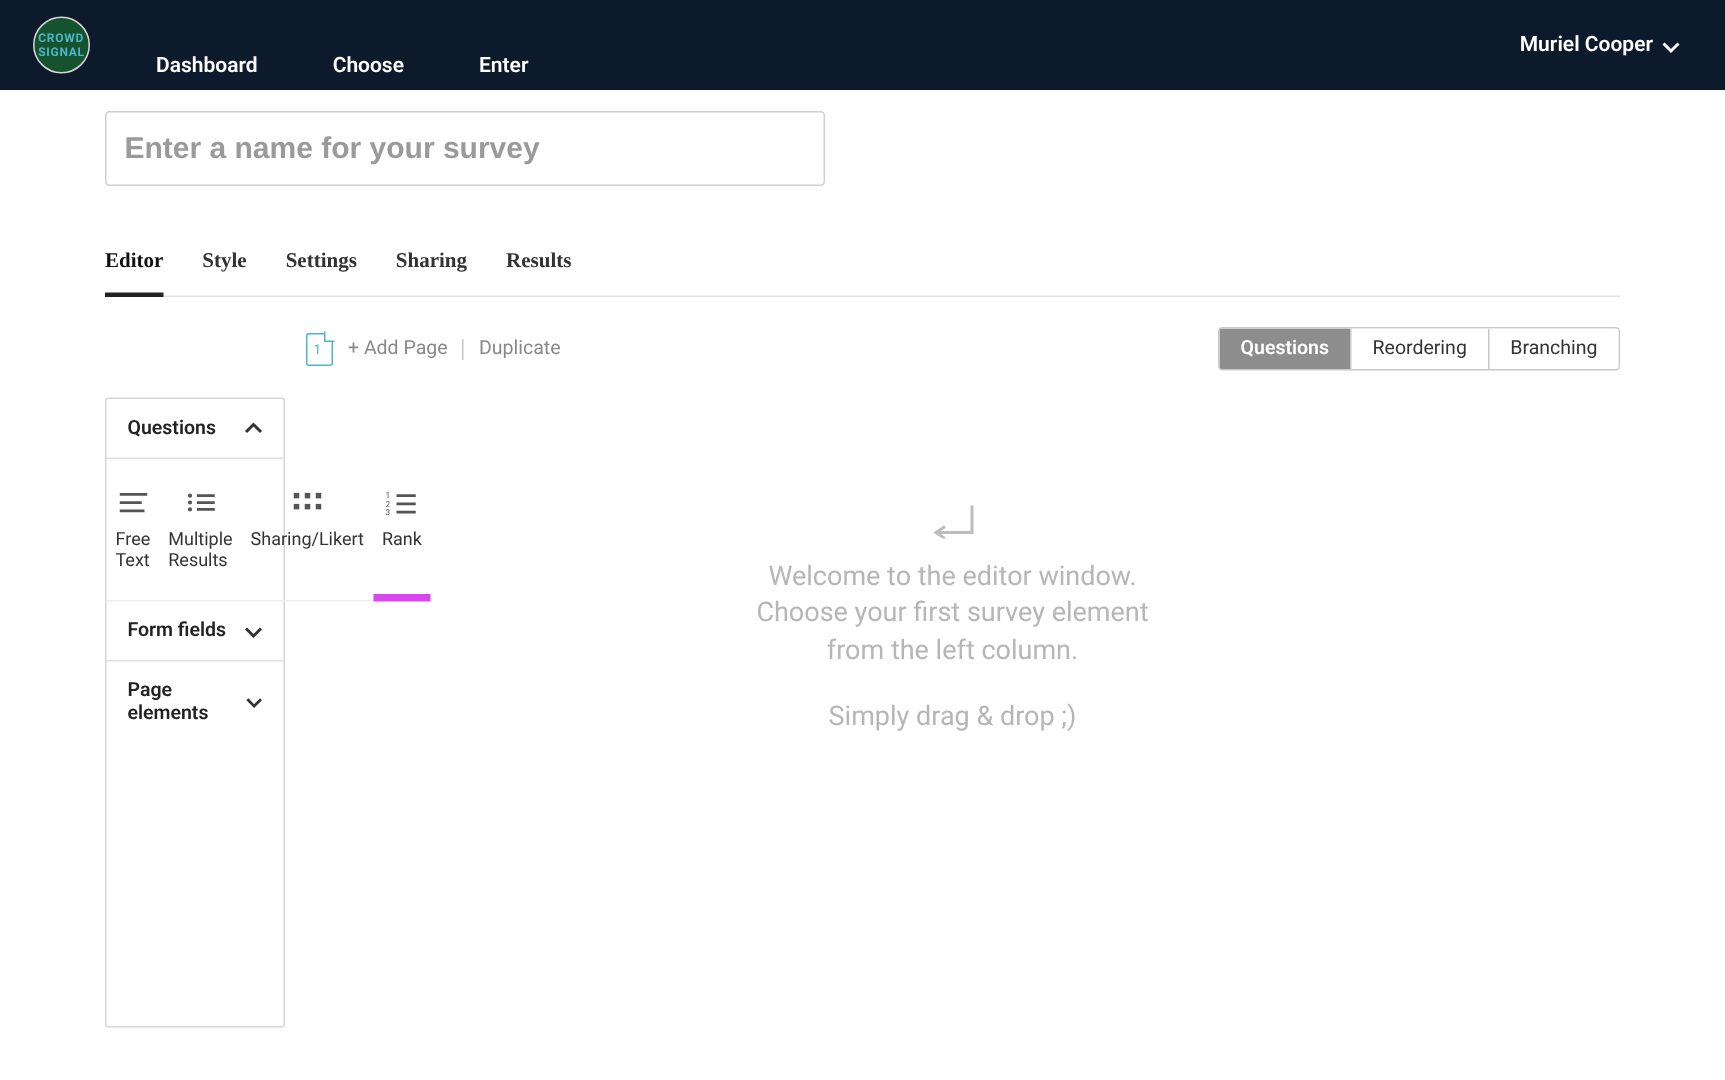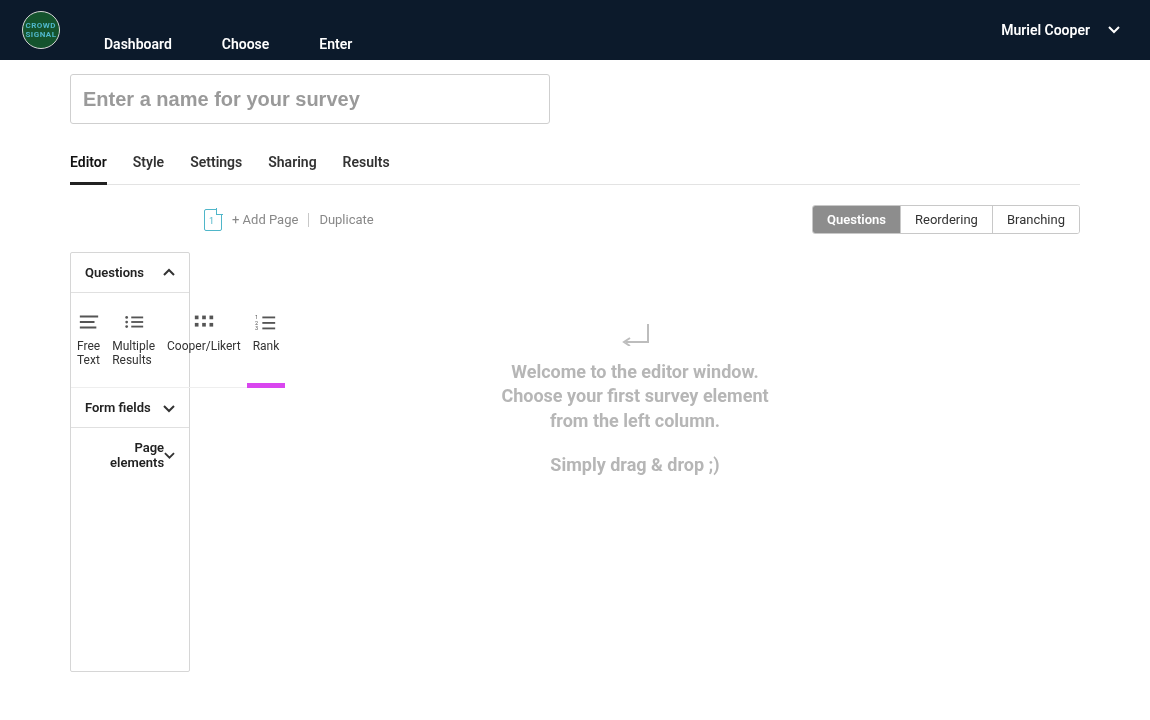--- a/index.html
+++ b/index.html
@@ -3,32 +3,32 @@
 <meta charset="utf-8">
 <style>
   * { box-sizing: border-box; margin: 0; padding: 0; }
   body { font-family: -apple-system, BlinkMacSystemFont, "Segoe UI", Roboto, Helvetica, Arial, sans-serif; background: #fff; color: #111; width: 1150px; height: 720px; overflow: hidden; }
 
   
   .topbar { background: #0c1a2b; color: #fff; display: flex; align-items: center; height: 60px; padding: 0 30px 0 22px; }
   .logo { width: 38px; height: 38px; border-radius: 50%; background: #14532d; display: flex; align-items: center; justify-content: center; margin-right: 44px; font-size: 8px; color: #4fb6c9; font-weight: 700; border: 1px solid #d7d7d7; letter-spacing: 0.5px; }
   .nav-links { display: flex; gap: 50px; margin-top: 27px; }
   .nav-link { font-size: 14px; font-weight: 600; cursor: pointer; }
-  .user-menu { margin-left: auto; display: flex; align-items: center; gap: 18px; font-size: 14px; font-weight: 600; cursor: pointer; }
+  .user-menu { margin-left: auto; display: flex; align-items: flex-end; gap: 6px; font-size: 14px; font-weight: 600; cursor: pointer; }
   .chevron-down { width: 12px; height: 12px; }
 
   
   .page { padding: 0 70px; }
 
   
   .survey-name { margin-top: 14px; width: 480px; height: 50px; border: 1px solid #cfcfcf; border-radius: 3px; padding: 0 12px; font-size: 20px; font-weight: 700; color: #222; outline: none; }
   .survey-name::placeholder { color: #9a9a9a; font-weight: 700; }
 
   
-  .tabs { margin-top: 22px; border-bottom: 1px solid #e3e3e3; display: flex; gap: 26px; }
+  .tabs { margin-top: 35px; border-bottom: 1px solid #e3e3e3; display: flex; gap: 26px; font-family: Liberation Serif, serif; }
   .tab { font-size: 14px; font-weight: 600; color: #333; padding: 8px 0 12px; cursor: pointer; }
   .tab.active { color: #111; border-bottom: 3px solid #222; margin-bottom: -1px; }
 
   
   .editor-toolbar { display: flex; align-items: center; margin-top: 20px; }
   .pages-tool { display: flex; align-items: center; gap: 10px; margin-left: 134px; font-size: 13px; color: #888; }
   .page-icon { width: 18px; height: 22px; border: 1.5px solid #4fb6c9; border-radius: 2px; position: relative; }
   .page-icon::after { content: ""; position: absolute; top: -1.5px; right: -1.5px; width: 6px; height: 6px; background: #fff; border-left: 1.5px solid #4fb6c9; border-bottom: 1.5px solid #4fb6c9; }
   .page-num { position: absolute; font-size: 9px; color: #4fb6c9; left: 4px; top: 6px; }
   .add-page, .duplicate { cursor: pointer; }
@@ -38,32 +38,32 @@
   .view-btn { font-size: 13px; padding: 6px 14px; cursor: pointer; color: #333; background: #fff; border-left: 1px solid #c8c8c8; }
   .view-btn:first-child { border-left: none; }
   .view-btn.active { background: #8d8d8d; color: #fff; font-weight: 600; }
 
   
   .editor-area { display: flex; margin-top: 18px; }
 
   
   .sidebar { width: 120px; border: 1px solid #d6d6d6; border-radius: 2px; font-size: 13px; }
   .side-section-header { display: flex; align-items: center; justify-content: space-between; padding: 12px 14px; cursor: pointer; font-weight: 600; color: #222; border-bottom: 1px solid #e0e0e0; }
-  .side-section-header:last-of-type { border-bottom: none; text-align: right; }
+  .side-section-header:last-of-type { border-bottom: none; }
   .side-chevron { width: 12px; height: 12px; }
 
   .question-types { display: flex; flex-direction: row; }
   .qtype { display: flex; flex-direction: column; align-items: center; gap: 8px; padding: 20px 6px; border-bottom: 1px solid #eee; cursor: grab; font-size: 12px; color: #333; }
   .qtype:last-child { border-bottom: 5px solid #d946ef; }
   .qtype svg { width: 22px; height: 18px; color: #555; }
 
   
   .canvas { flex: 1; min-height: 420px; display: flex; flex-direction: column; align-items: center; justify-content: flex-start; padding-top: 70px; }
   .arrow-deco { width: 30px; height: 24px; margin-bottom: 14px; }
-  .empty-msg { text-align: center; color: #b6b6b6; font-size: 18px; font-weight: 700; line-height: 1.35; }
+  .empty-msg { text-align: center; color: #b6b6b6; font-size: 18px; font-weight: 400; line-height: 1.35; }
   .empty-msg .line2 { margin-top: 20px; }
 </style>
 </head>
 <body>
 
 <div class="topbar">
   <div class="logo">CROWD<br>SIGNAL</div>
   <div class="nav-links">
     <div class="nav-link">Dashboard</div>
     <div class="nav-link">Choose</div>
@@ -140,21 +140,21 @@
         </div>
         <div class="qtype">
           <svg viewBox="0 0 24 18">
             <rect x="2" y="2" width="4" height="4" fill="currentColor"></rect>
               <rect x="10" y="2" width="4" height="4" fill="currentColor"></rect>
               <rect x="18" y="2" width="4" height="4" fill="currentColor"></rect>
             <rect x="2" y="10" width="4" height="4" fill="currentColor"></rect>
               <rect x="10" y="10" width="4" height="4" fill="currentColor"></rect>
               <rect x="18" y="10" width="4" height="4" fill="currentColor"></rect>
           </svg>
-          <span>Cooper/Likert</span>
+          <span>Sharing/Likert</span>
         </div>
         <div class="qtype">
           <svg viewBox="0 0 24 18">
             <text x="0" y="6" font-size="6" fill="currentColor">1</text>
               <path d="M8 4 H22" stroke="currentColor" stroke-width="2"></path>
             <text x="0" y="12" font-size="6" fill="currentColor">2</text>
               <path d="M8 10 H22" stroke="currentColor" stroke-width="2"></path>
             <text x="0" y="18" font-size="6" fill="currentColor">3</text>
               <path d="M8 16 H22" stroke="currentColor" stroke-width="2"></path>
           </svg>

